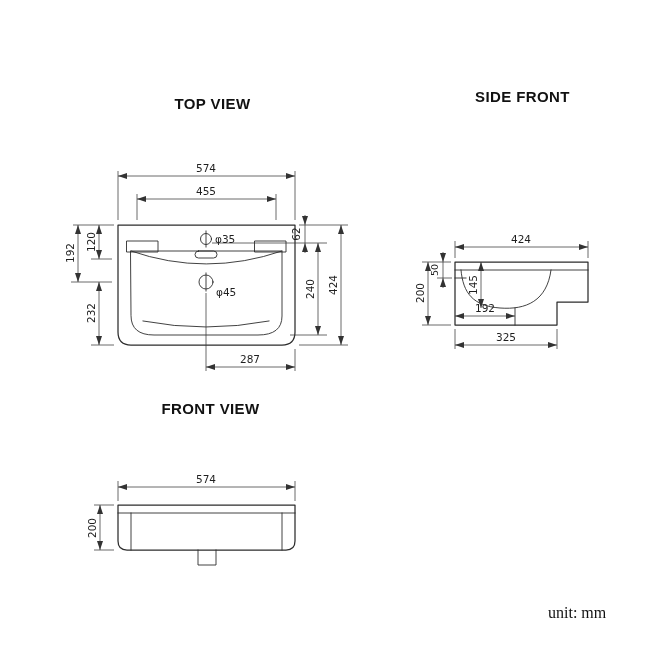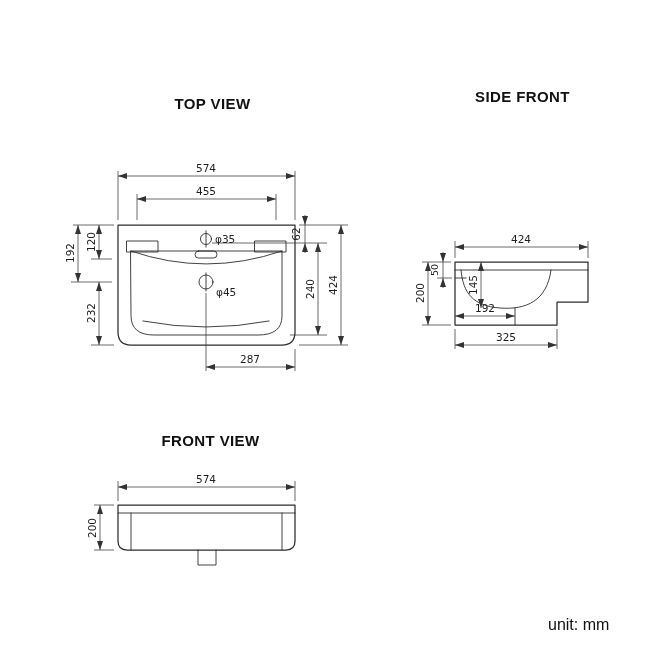--- a/index.html
+++ b/index.html
@@ -17,24 +17,23 @@
     font-family: "Liberation Sans", sans-serif;
     font-size: 15px;
     font-weight: 700;
     letter-spacing: 0.4px;
     color: #111111;
   }
   .unit-label {
     position: absolute;
     left: 548px;
     top: 604px;
-    font-family: Liberation Sans, sans-serif;
+    font-family: Liberation Serif, serif;
     font-size: 16px;
     color: #111111;
-    margin-top: 12px;
   }
   svg.drawing { position: absolute; left: 0; top: 0; }
   .obj path, .obj rect, .obj circle, .obj line {
     fill: none;
     stroke: #2d2d2d;
     stroke-width: 1.25px;
     stroke-linejoin: round;
     stroke-linecap: square;
   }
   .obj .thin { stroke-width: 0.9px; }
@@ -52,21 +51,21 @@
   .dimtext.small { font-size: 9.5px; }
   .dimtext.start { text-anchor: start; }
 </style>
 </head>
 <body>
 
 <div class="canvas">
 
   <div class="view-title" style="left:120px; top:72px; width:185px;margin-top:23px;">TOP VIEW</div>
   <div class="view-title" style="left:430px; top:88px; width:185px;">SIDE FRONT</div>
-  <div class="view-title" style="left:118px; top:400px; width:185px;margin-top:32px;">FRONT VIEW</div>
+  <div class="view-title" style="left:118px; top:400px; width:185px;">FRONT VIEW</div>
   <div class="unit-label">unit: mm</div>
 
   <svg class="drawing" width="650" height="650" viewBox="0 0 650 650" xmlns="http://www.w3.org/2000/svg">
     <defs>
       <marker id="arr" markerWidth="10" markerHeight="8" refX="9" refY="3" orient="auto-start-reverse" markerUnits="userSpaceOnUse">
         <path d="M0,0 L9,3 L0,6 Z" fill="#333333"></path>
       </marker>
     </defs>
 
     <g class="obj">

